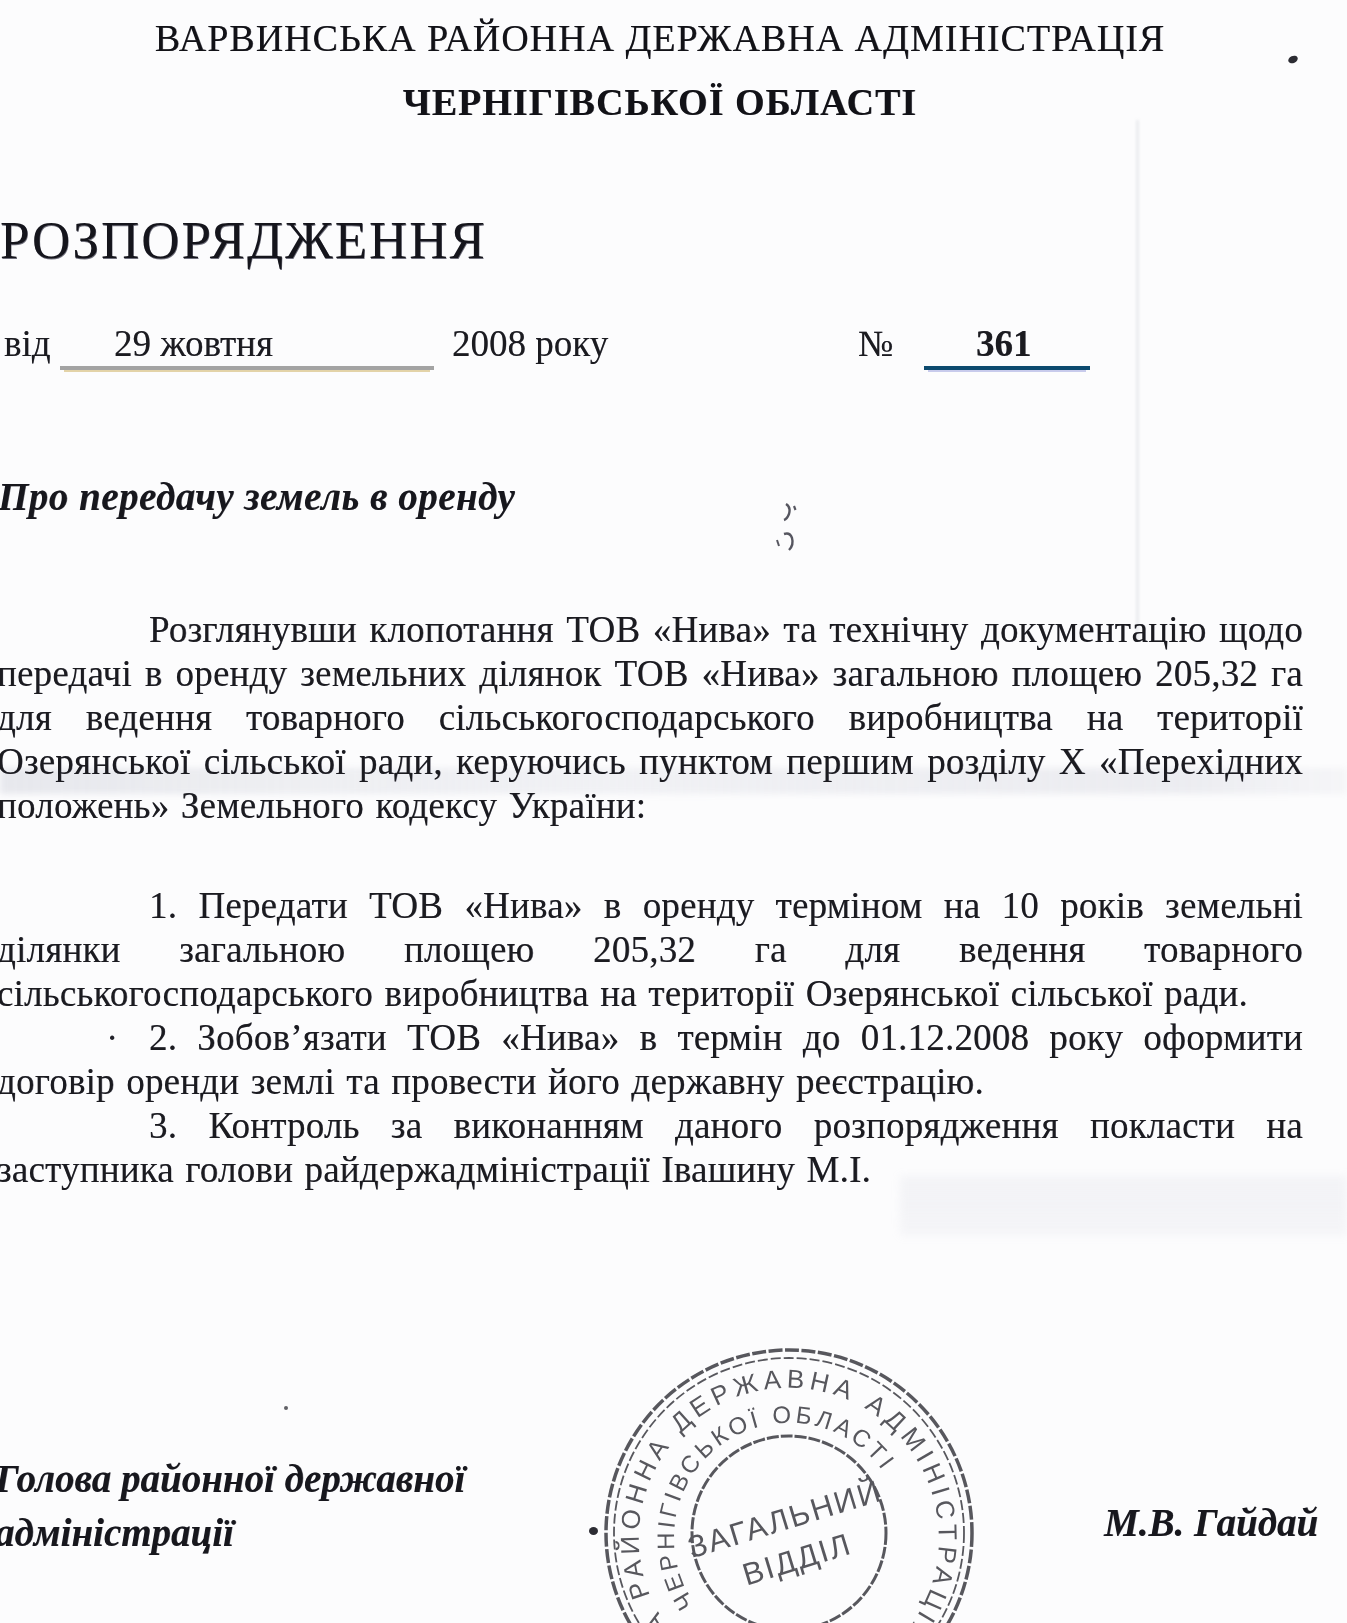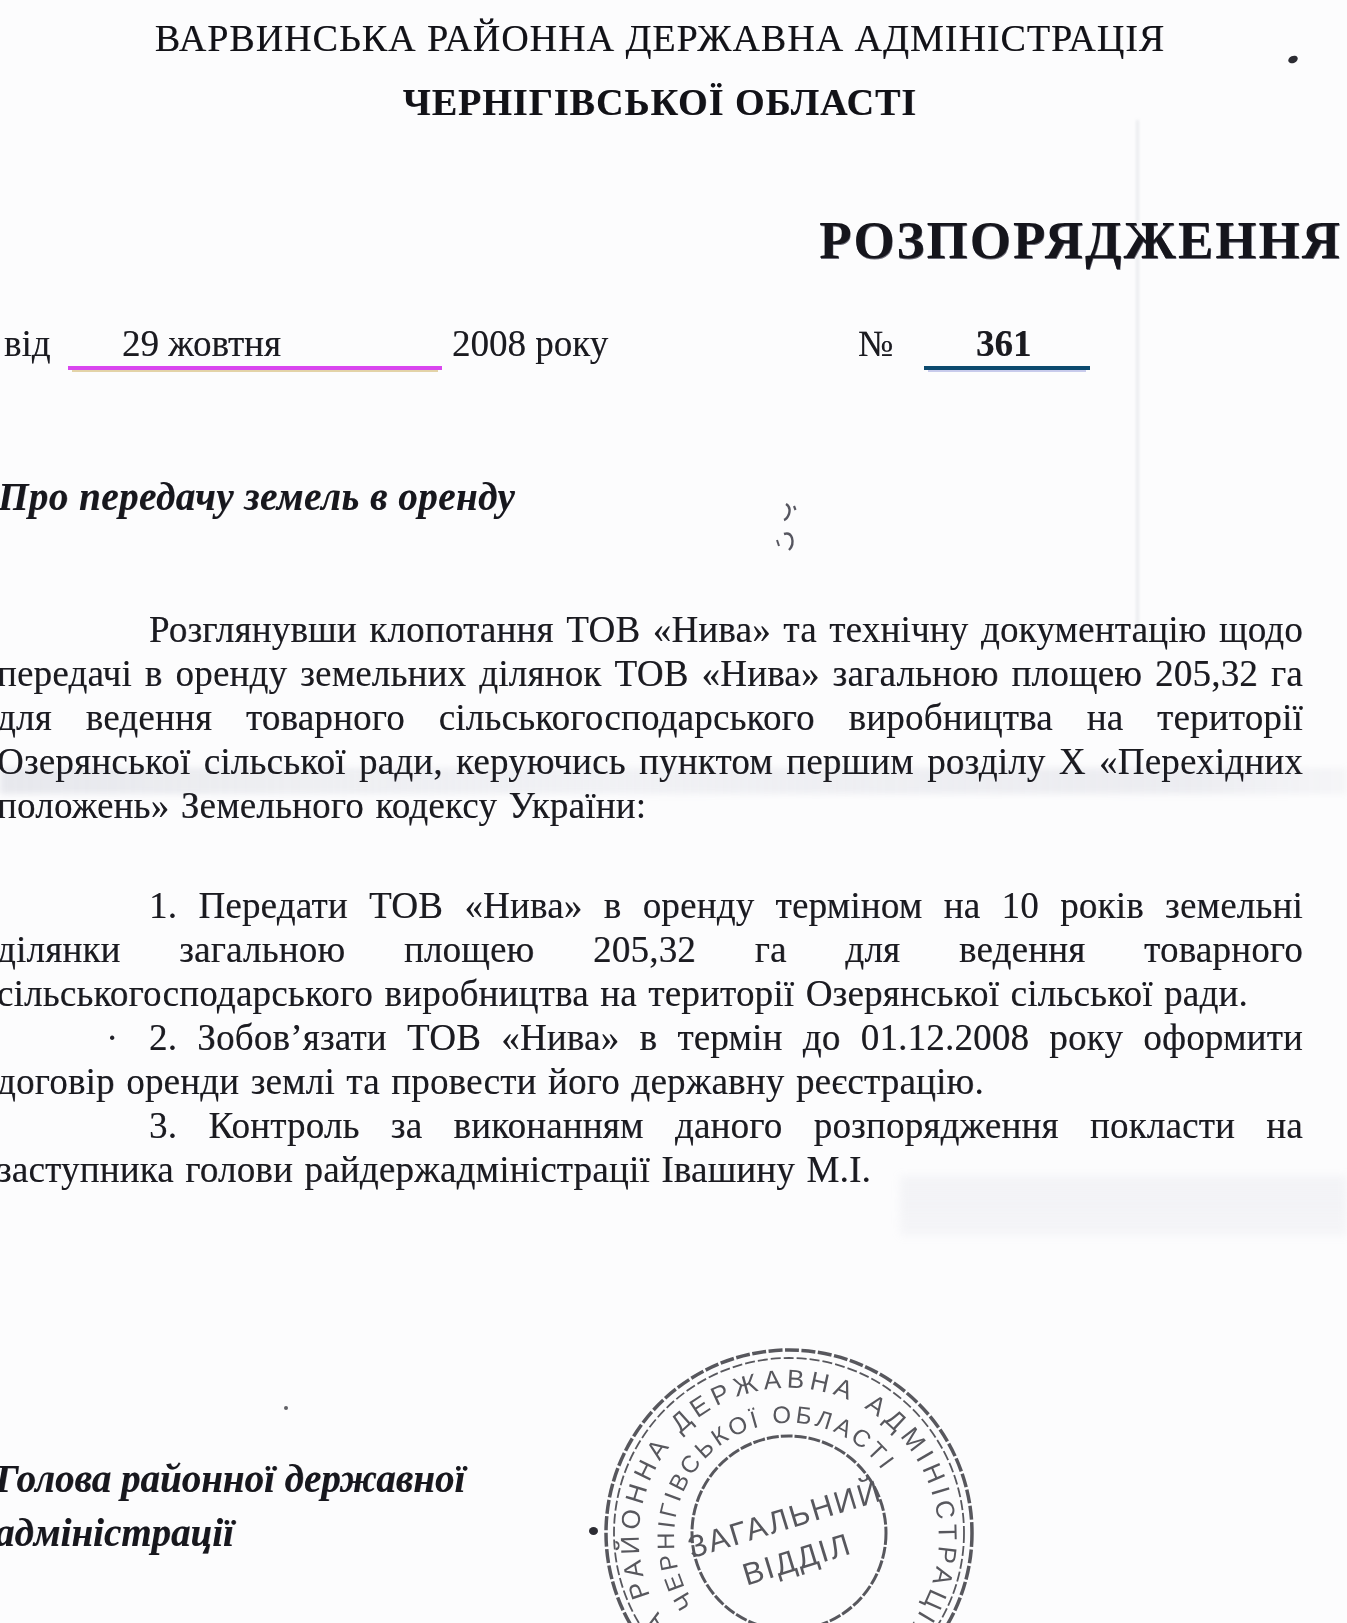--- a/index.html
+++ b/index.html
@@ -45,32 +45,31 @@
     white-space:nowrap;
   }
   .org2{
     position:absolute;top:80px;left:0;width:1320px;
     text-align:center;font-weight:700;font-size:38px;letter-spacing:1px;
     color:#121217;text-shadow:.4px .4px .5px rgba(15,15,30,.55);
     white-space:nowrap;
   }
   .doctitle{
     position:absolute;top:210px;left:0;width:1300px;
-    text-align:right;font-weight:700;font-size:53px;letter-spacing:2px;
+    text-align:left;font-weight:400;font-size:53px;letter-spacing:2px;
     color:#15151c;text-shadow:.5px .5px .6px rgba(15,15,35,.6);
     white-space:nowrap;
-    margin-left:42px;
   }
 
   .meta{position:absolute;top:322px;left:0;width:1347px;height:50px;font-size:37px;text-align:center;}
   .meta span{text-shadow:.3px .3px .4px rgba(20,20,40,.5);}
   .m-from{position:absolute;left:4px;top:0;}
   .m-dateline{
-    position:absolute;left:68px;top:-4px;width:374px;height:48px;
-    border-bottom:4px solid #d946ef;
+    position:absolute;left:60px;top:-4px;width:374px;height:48px;
+    border-bottom:4px solid #a3a3a3;
     box-shadow:0 6px 0 -4px rgba(190,150,40,.40);
   }
   .m-date{position:absolute;left:54px;top:4px;white-space:nowrap;}
   .m-year{position:absolute;left:444px;top:0;white-space:nowrap;margin-left:8px;}
   .m-no{position:absolute;left:858px;top:0;}
   .m-numline{
     position:absolute;left:924px;top:-4px;width:166px;height:48px;
     border-bottom:4px solid #0c4a6e;
     box-shadow:0 6px 0 -4px rgba(80,90,200,.30);
     font-weight:bold;
@@ -173,20 +172,21 @@
     <div class="bl j ind">3. Контроль за виконанням даного розпорядження покласти на</div>
     <div class="bl">заступника голови райдержадміністрації Івашину М.І.</div>
   </div>
 
   <div class="stray-dot">·</div>
 
   <div class="sig">
     <div>Голова районної державної</div>
     <div>адміністрації</div>
   </div>
+  <div class="sig-name">М.В. Гайдай</div>
 
   <svg class="stamp" viewBox="0 0 420 420">
     <defs>
       <path id="arcOuter" d="M 159 356 A 150 150 0 1 1 306 330" fill="none"></path>
       <path id="arcInner" d="M 116 281 A 115 115 0 1 1 321 245" fill="none"></path>
     </defs>
     <circle class="ring" cx="210" cy="210" r="183" stroke-width="3.5" stroke-dasharray="14 2.5"></circle>
     <circle class="ring" cx="210" cy="210" r="175" stroke-width="1.8" stroke-dasharray="10 3"></circle>
     <circle class="ring" cx="210" cy="210" r="97" stroke-width="3" stroke-dasharray="12 2"></circle>
     <text font-size="26" letter-spacing="5">

